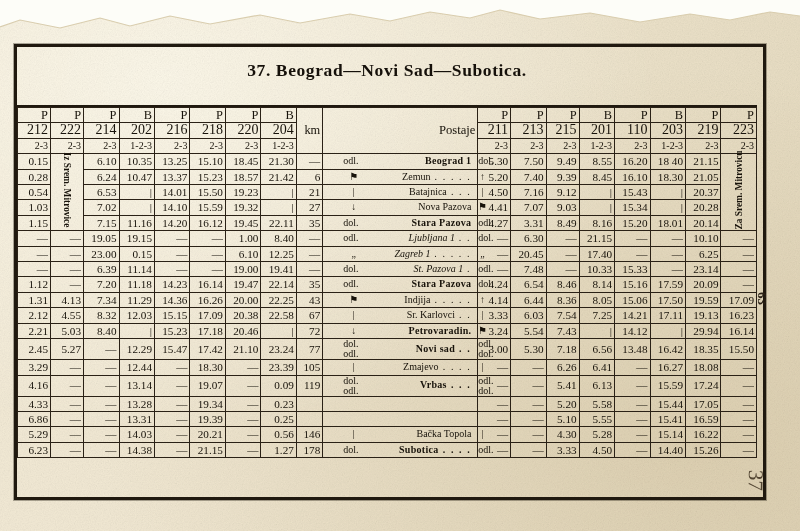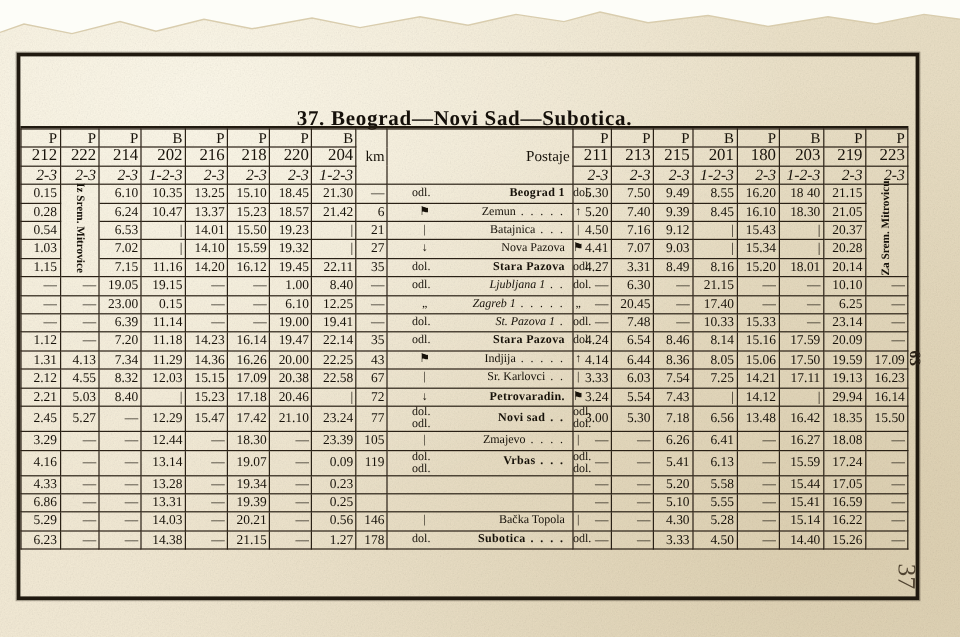--- a/index.html
+++ b/index.html
@@ -24,41 +24,41 @@
   
   #tear{position:absolute;left:0;top:0;width:800px;height:40px;pointer-events:none;}
   
   #frame{
     position:absolute;left:14px;top:44px;width:746px;height:450px;
     border:3px solid #20190f;
     box-shadow:0 0 0 1px rgba(32,25,15,.35);
     background:transparent;
   }
   #title{
-    position:absolute;left:14px;top:88px;width:746px;
+    position:absolute;left:14px;top:60px;width:746px;
     text-align:center;font-weight:bold;font-size:17.5px;
     letter-spacing:.6px;color:#15100a;
   }
   #rule{
     position:absolute;left:17px;top:105px;width:740px;height:2px;background:#20190f;
   }
   
   #tbl{
     position:absolute;left:17px;top:107px;width:740px;
     border-collapse:collapse;
     font-size:11.2px;color:#17120a;
   }
   #tbl td,#tbl th{
     border:1px solid #2a2116;
     padding:0 2px;height:14.4px;line-height:14.4px;
     text-align:right;white-space:nowrap;font-weight:normal;
   }
   .hd{text-align:center;font-weight:bold;font-size:12.4px;line-height:13px;height:13px;}
   .hdnum{text-align:center;font-size:14px;line-height:13px;height:13px;}
-  .hdcls{text-align:center;font-size:13px;line-height:12px;height:12px;font-style:italic;}
+  .hdcls{text-align:center;font-size:10px;line-height:12px;height:12px;}
   .b{font-weight:bold;}
   .tcol{width:38px;}
   .kmcol{width:28px;text-align:center;}
   .postaje{width:166px;text-align:left;padding-left:4px;}
   .postaje-hd{text-align:center;font-size:12.6px;}
   .thick-t{border-top:2.5px solid #20190f;}
   .thick-b{border-bottom:2.5px solid #20190f;}
   .dash{text-align:center;}
   
   .stn{display:flex;align-items:center;width:100%;margin-left:18px;}
@@ -145,21 +145,21 @@
       <th class="hdnum">214</th>
       <th class="hdnum b">202</th>
       <th class="hdnum">216</th>
       <th class="hdnum">218</th>
       <th class="hdnum">220</th>
       <th class="hdnum b">204</th>
       <th class="hdnum">211</th>
       <th class="hdnum">213</th>
       <th class="hdnum">215</th>
       <th class="hdnum b">201</th>
-      <th class="hdnum">180</th>
+      <th class="hdnum">110</th>
       <th class="hdnum b">203</th>
       <th class="hdnum">219</th>
       <th class="hdnum">223</th>
     </tr>
     <tr>
       <th class="hdcls thick-b">2-3</th>
       <th class="hdcls thick-b">2-3</th>
       <th class="hdcls thick-b">2-3</th>
       <th class="hdcls thick-b">1-2-3</th>
       <th class="hdcls thick-b">2-3</th>

